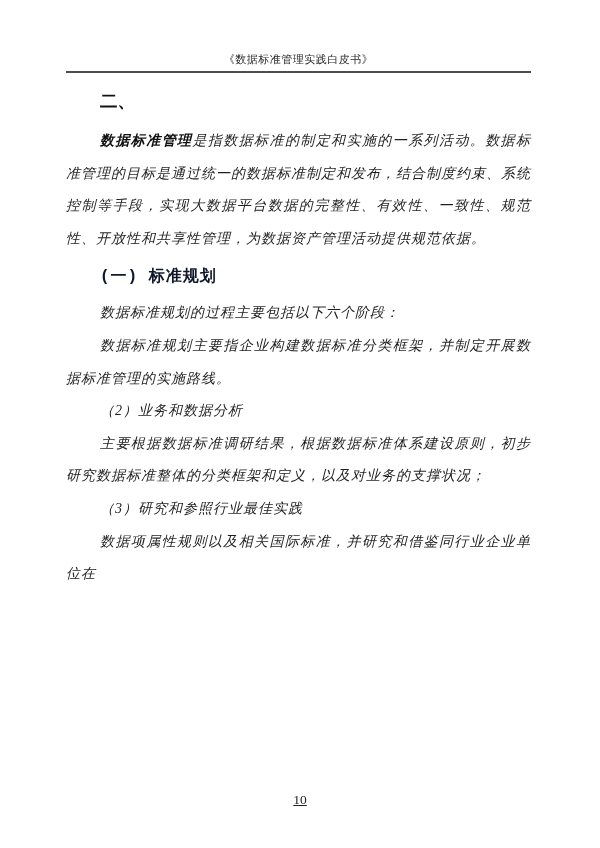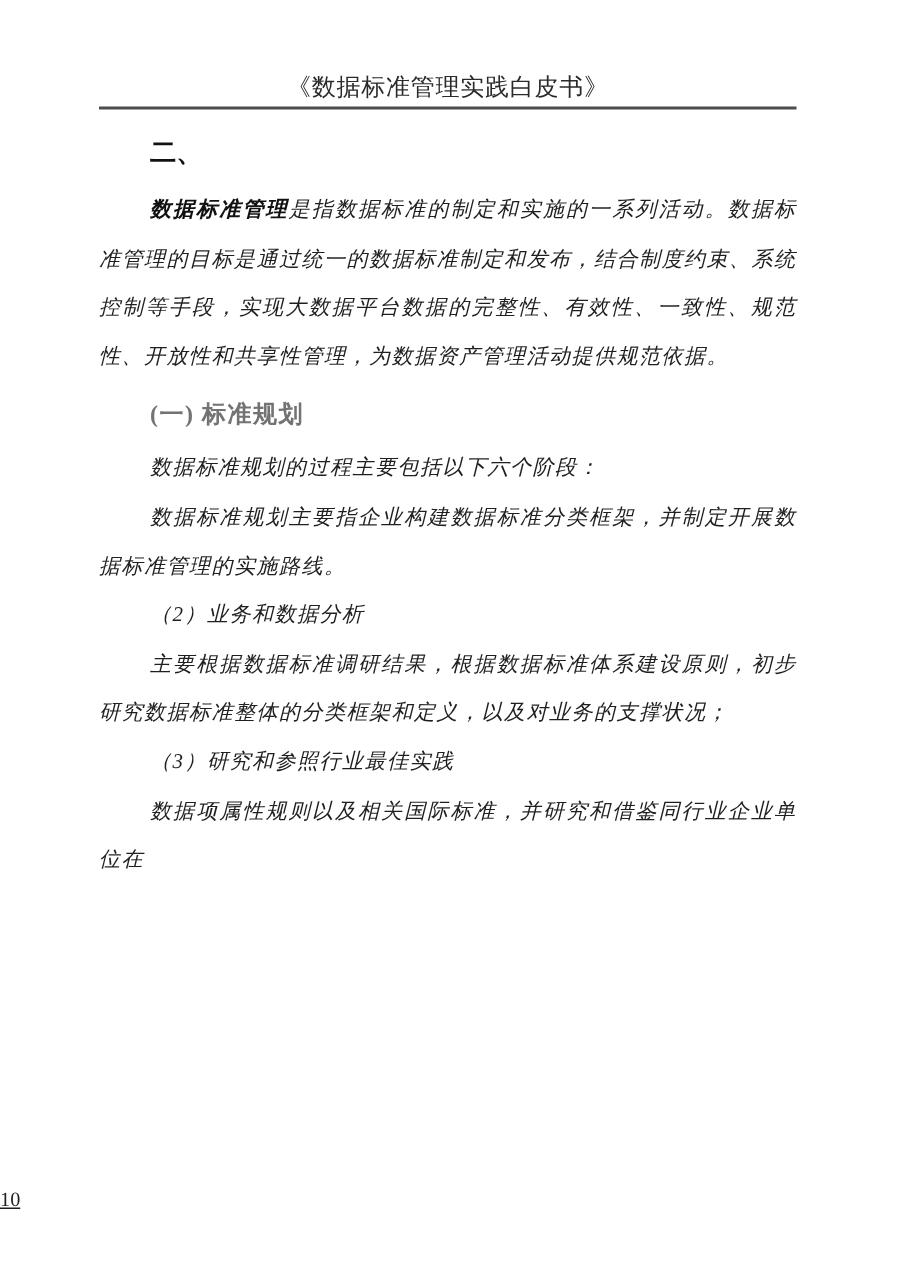--- a/index.html
+++ b/index.html
@@ -15,21 +15,21 @@
     background: #ffffff;
     box-sizing: border-box;
     padding: 0 69px 0 66px;
     overflow: hidden;
     font-family: "Liberation Serif", serif;
     color: #1f1f1f;
   }
   .doc-header-title {
     padding-top: 52px;
     text-align: center;
-    font-size: 16px;
+    font-size: 11px;
     letter-spacing: 0.5px;
     color: #2a2a2a;
     line-height: 14px;
   }
   .doc-header-rule {
     margin-top: 5px;
     border: none;
     border-bottom: 2px solid #4d4d4d;
     height: 0;
   }
@@ -59,32 +59,33 @@
     text-indent: 34px;
     color: #1f1f1f;
     font-style: italic;
   }
   .body-p b.lead {
     font-weight: bold;
     color: #111;
   }
   .doc-h2 {
     margin: 6px 0 4px 34px;
-    font-family: Liberation Serif, serif;
+    font-family: Liberation Mono, monospace;
     font-weight: bold;
     font-size: 16px;
     line-height: 32px;
     letter-spacing: 1px;
-    color: #737373;
+    color: #0f172a;
   }
   .page-number {
     position: absolute;
     left: 0;
     right: 0;
     top: 792px;
+    text-align: center;
     font-size: 13.5px;
     color: #1f1f1f;
     text-decoration: underline;
   }
 </style>
 </head>
 <body>
 
 <div class="page">
 

